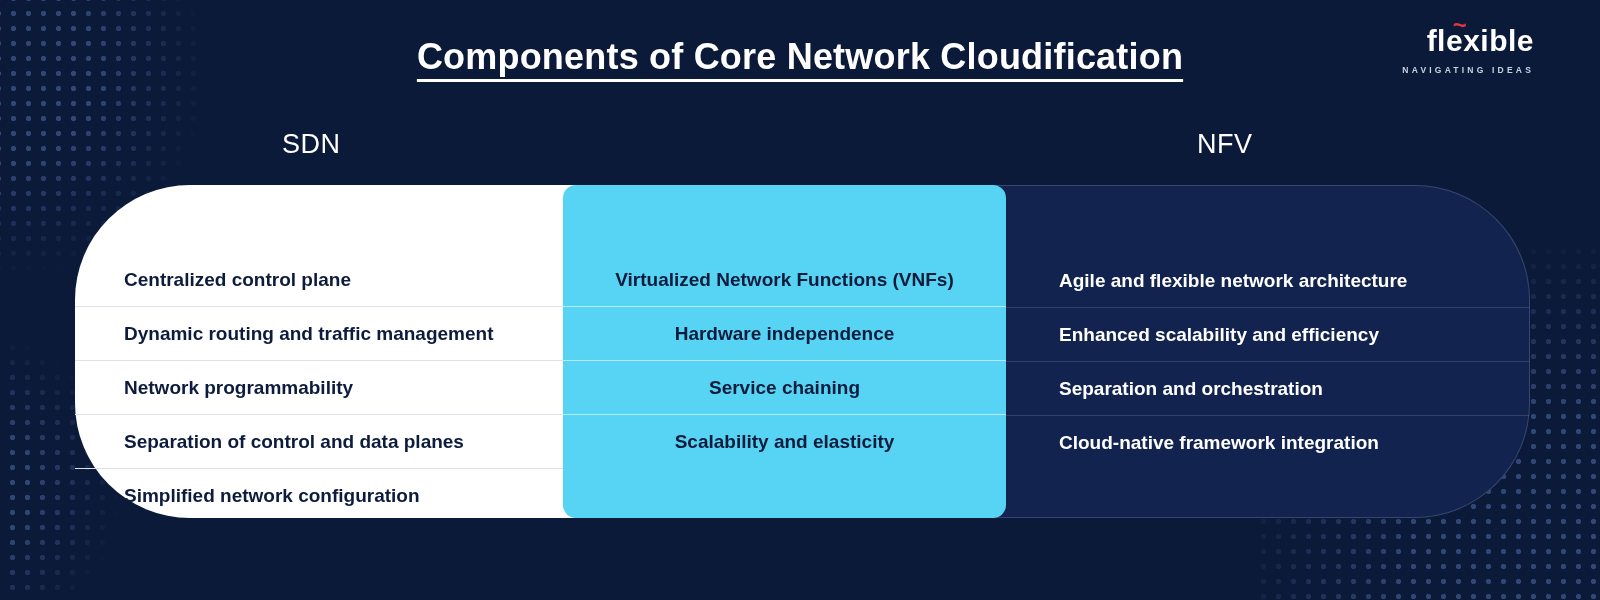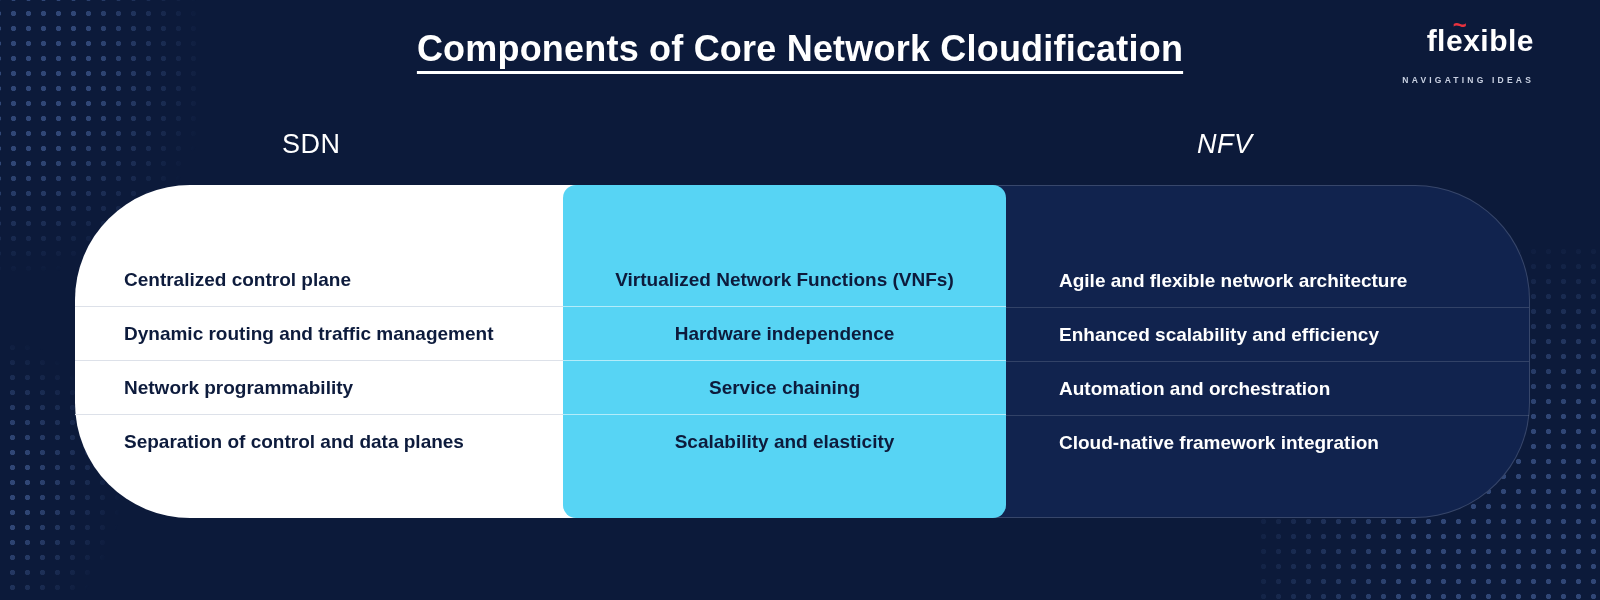--- a/index.html
+++ b/index.html
@@ -38,50 +38,50 @@
     -webkit-mask-image: radial-gradient(circle at 0% 55%, #000 30%, transparent 72%);
     mask-image: radial-gradient(circle at 0% 55%, #000 30%, transparent 72%);
   }
   .dots-br {
     right: -36px; bottom: -44px; width: 380px; height: 400px;
     -webkit-mask-image: radial-gradient(circle at 88% 88%, #000 38%, transparent 76%);
     mask-image: radial-gradient(circle at 88% 88%, #000 38%, transparent 76%);
   }
 
   .title {
-    position: absolute; top: 24px; left: 0; right: 0; margin: 4px;
+    position: absolute; top: 24px; left: 0; right: 0; margin: 12px;
     text-align: center;
     color: var(--text-light);
     font-size: 36px; font-weight: bold; letter-spacing: 0.2px;
     text-decoration: underline;
     text-underline-offset: 10px;
     text-decoration-thickness: 3px;
   }
 
   .logo { position: absolute; top: 26px; right: 66px; text-align: right; }
   .logo .wordmark {
     position: relative; display: inline-block;
     color: var(--text-light); font-size: 30px; font-weight: bold;
     letter-spacing: 0.5px; line-height: 1;
   }
   .logo .accent {
     position: absolute; left: 26px; top: -13px;
     color: var(--accent-red); font-size: 24px; font-weight: bold; line-height: 1;
   }
   .logo .tagline {
-    margin-top: 19px;
+    margin-top: 9px;
     color: #C9D1E2; font-size: 8.5px; letter-spacing: 3.2px; font-weight: bold;
   }
 
   .col-header {
     position: absolute; top: 129px;
     color: var(--text-light); font-size: 27px; letter-spacing: 0.5px;
   }
   .col-header.sdn { left: 282px; text-align: center; }
-  .col-header.nfv { left: 1197px; font-style: italic; }
+  .col-header.nfv { left: 1197px; }
 
   .venn { position: absolute; left: 75px; top: 185px; width: 1455px; height: 333px; }
   .panel { position: absolute; top: 0; height: 100%; }
   .panel-left {
     left: 0; width: 715px;
     background: #FFFFFF;
     border-radius: 115px 0 0 115px;
   }
   .panel-right {
     right: 0; width: 740px;
@@ -131,28 +131,29 @@
   <div class="col-header nfv">NFV</div>
 
   <div class="venn">
 
     <div class="panel panel-left">
       <div class="rows rows-left">
         <div class="row">Centralized control plane</div>
         <div class="row">Dynamic routing and traffic management</div>
         <div class="row">Network programmability</div>
         <div class="row">Separation of control and data planes</div>
+        <div class="row">Simplified network configuration</div>
       </div>
     </div>
 
     <div class="panel panel-right">
       <div class="rows rows-right">
         <div class="row">Agile and flexible network architecture</div>
         <div class="row">Enhanced scalability and efficiency</div>
-        <div class="row">Automation and orchestration</div>
+        <div class="row">Separation and orchestration</div>
         <div class="row">Cloud-native framework integration</div>
       </div>
     </div>
 
     <div class="panel panel-center">
       <div class="rows rows-center">
         <div class="row">Virtualized Network Functions (VNFs)</div>
         <div class="row">Hardware independence</div>
         <div class="row">Service chaining</div>
         <div class="row">Scalability and elasticity</div>

